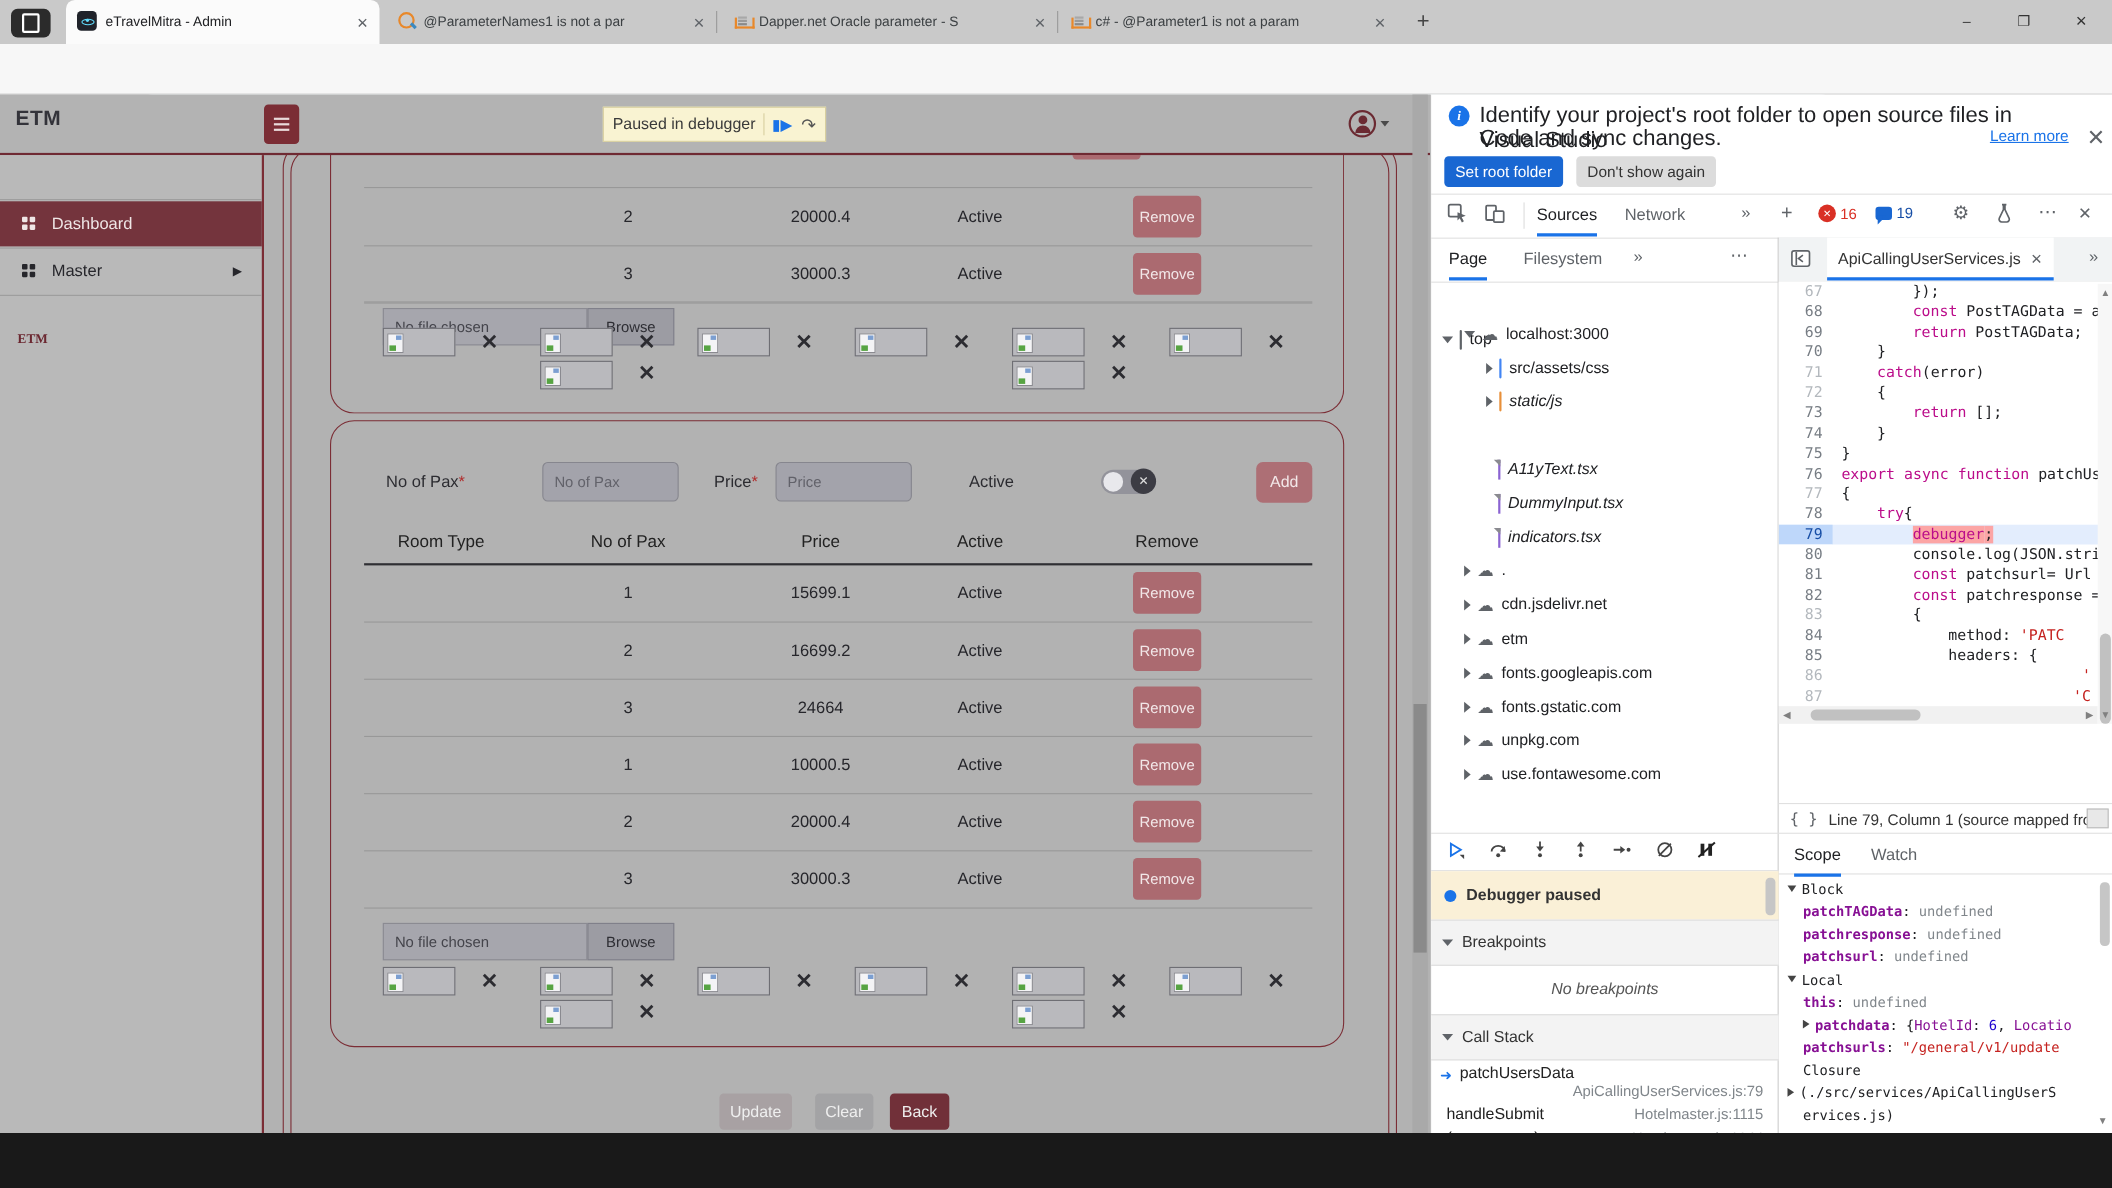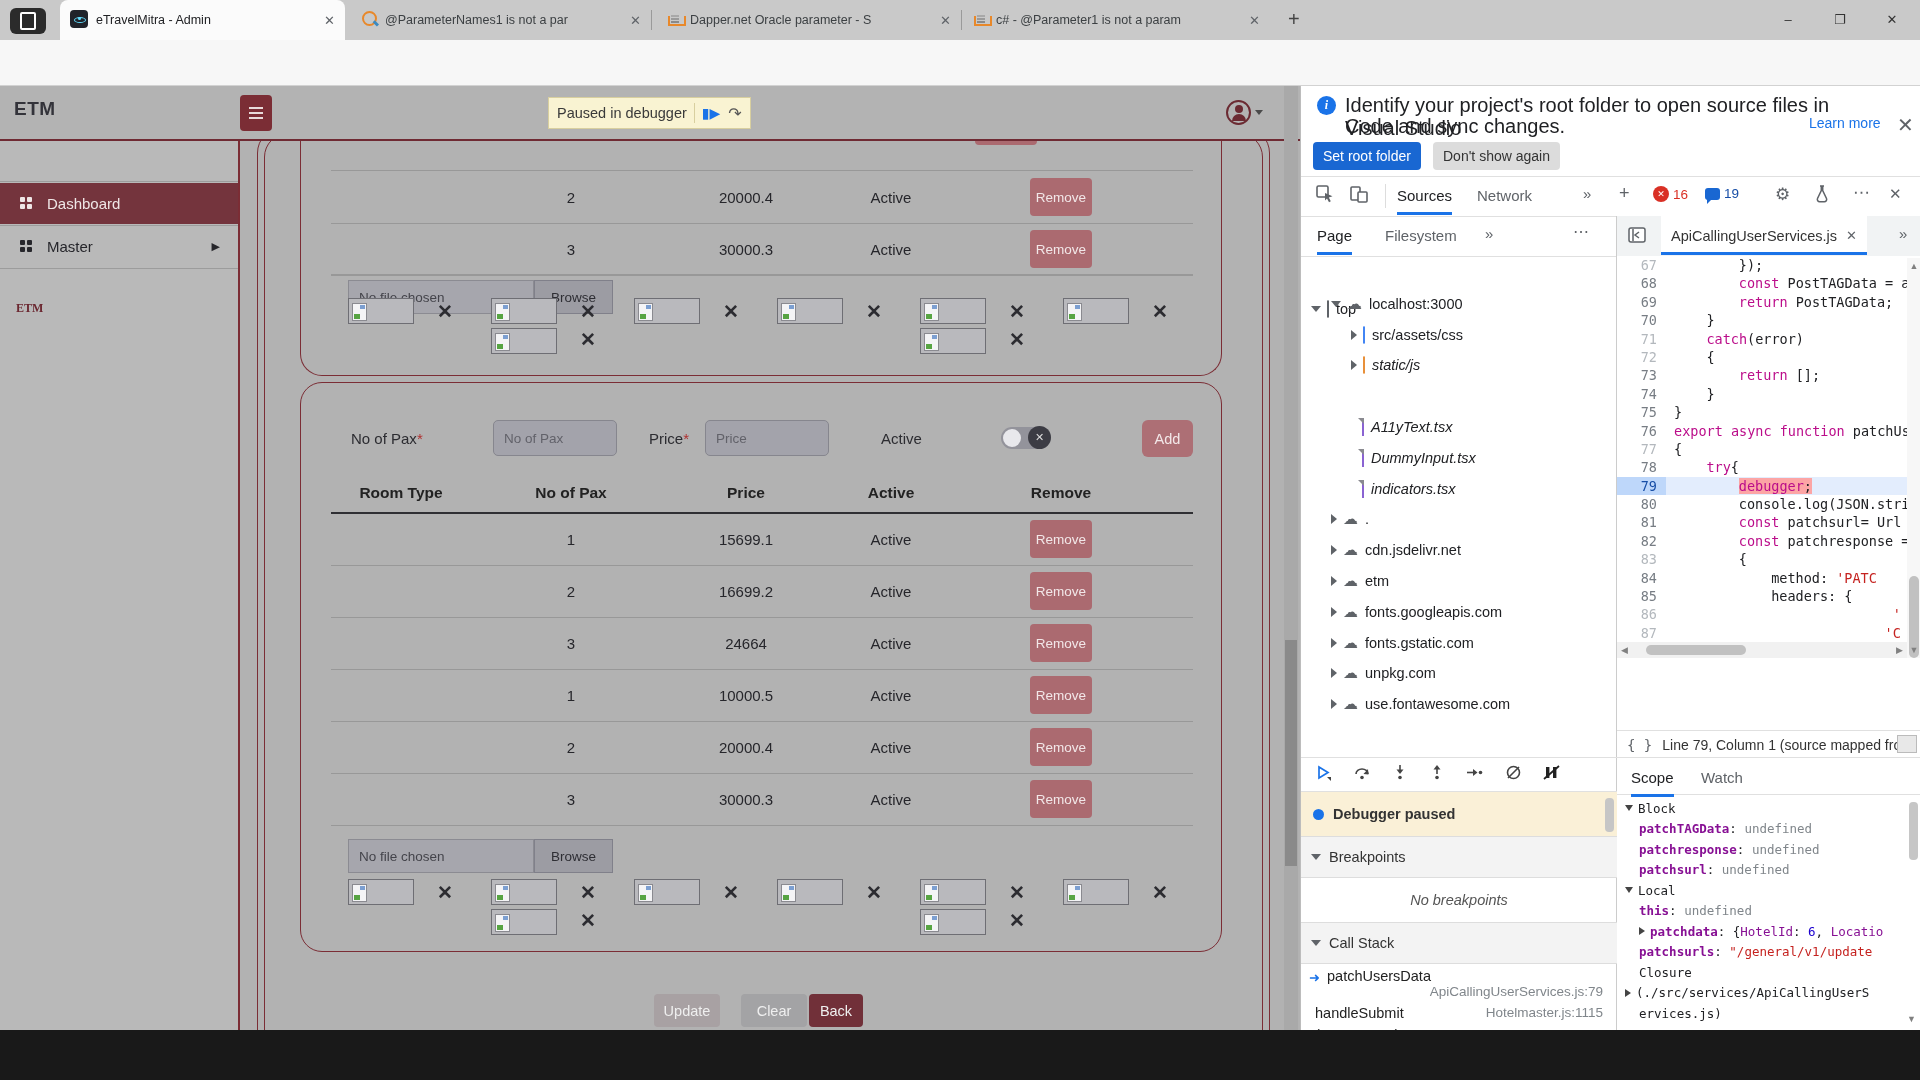--- a/index.html
+++ b/index.html
@@ -60,21 +60,21 @@
   #content{left:240px;top:141px;width:1044px;height:889px;overflow:hidden}
   .wrapA{position:absolute;left:17px;top:-14px;width:1011px;height:984px;border:1.6px solid #7b2d35;border-radius:26px}
   .wrapB{position:absolute;left:24px;top:-8px;width:997px;height:970px;border:1.6px solid #7b2d35;border-radius:24px}
   .card{position:absolute;left:60px;width:922px;border:1.6px solid #7b2d35;box-sizing:border-box}
   #card1{top:-20px;height:255px;border-radius:0 0 22px 22px;border-top:none}
   #card2{top:241px;height:570px;border-radius:22px}
   .rowsep{position:absolute;left:30px;width:862px;height:1px;background:#989898}
   .hdrline{position:absolute;left:30px;width:862px;height:2px;background:#2f2f33}
   .trow{position:absolute;left:30px;width:830px;display:grid;grid-template-columns:140px 200px 150px 140px 200px;align-items:center;font-size:15px}
   .trow div{text-align:center}
-  .trow.head{font-weight:bold;font-size:15.5px;color:#222}
+  .trow.head{font-weight:normal;font-size:15.5px;color:#222}
   .rmbtn{width:62px;height:38px;background:#ab6a70;border-radius:4px;color:#f2e7e8;font-size:13.5px;
          display:flex;align-items:center;justify-content:center;margin:0 auto}
   .filefield{position:absolute;height:34px;background:#a6a6ad;border:1px solid #8b8b92;box-sizing:border-box;
              font-size:13.5px;color:#44444b;display:flex;align-items:center;padding-left:10px}
   .browsebtn{position:absolute;height:34px;background:#9c9ca3;border:1px solid #80808a;box-sizing:border-box;
              font-size:13.5px;color:#2e2e34;display:flex;align-items:center;justify-content:center}
   .bimg{position:absolute;width:66px;height:26px;background:#b9b9bd;border:1px solid #6e6e74;box-sizing:border-box}
   .bimg .pg{position:absolute;left:3px;top:4px;width:13px;height:16px;background:#f4f4f6;border:1px solid #8a8a90}
   .bimg .pg i{position:absolute;left:1px;bottom:1px;width:6px;height:5px;background:#57a443}
   .bimg .pg b{position:absolute;right:1px;top:1px;width:5px;height:4px;background:#7c9fd1}
@@ -98,21 +98,21 @@
   
   #devtools{left:1300px;top:86px;width:620px;height:944px;background:#fff;border-left:1px solid #bcbcbc;box-sizing:border-box;color:#202124}
   .dtx{position:absolute;font-size:20px}
   #dtbanner{position:absolute;left:0;top:0;width:620px;height:90px;border-bottom:1px solid #e0e0e0}
   .infoic{position:absolute;left:16px;top:10px;width:19px;height:19px;border-radius:50%;background:#1a73e8;color:#fff;
           font-size:12px;font-weight:bold;display:flex;align-items:center;justify-content:center;font-family:"Liberation Serif",serif;font-style:italic}
   .bluebtn{position:absolute;background:#1967d2;color:#fff;font-size:14px;height:28px;border-radius:4px;
            display:flex;align-items:center;padding:0 10px}
   .greybtn{position:absolute;background:#dcdcdc;color:#333;font-size:14px;height:28px;border-radius:4px;
            display:flex;align-items:center;padding:0 10px}
-  .link{color:#1a73e8;font-size:14px}
+  .link{color:#1a73e8;text-decoration:underline;font-size:14px}
   #dttoolbar{position:absolute;left:0;top:90px;width:620px;height:40px;border-bottom:1px solid #e0e0e0}
   .dttab{position:absolute;top:0;height:39px;display:flex;align-items:center;font-size:15px;color:#5f6368}
   .dttab.on{color:#202124;box-shadow:inset 0 -3px 0 #1a73e8}
   .cntbadge{position:absolute;top:10px;display:flex;align-items:center;gap:4px;font-size:13.5px}
   .errdot{width:16px;height:16px;border-radius:50%;background:#d93025;color:#fff;font-size:9px;display:flex;align-items:center;justify-content:center}
   .bub{width:15px;height:12px;background:#1967d2;border-radius:3px;position:relative}
   .bub:after{content:"";position:absolute;left:2px;bottom:-4px;border:4px solid transparent;border-top-color:#1967d2;border-left-color:#1967d2;width:0;height:0}
   .dticon{position:absolute;color:#5f6368}
   #substrip{position:absolute;left:0;top:130px;width:316px;height:40px;border-bottom:1px solid #e0e0e0}
   #edstrip{position:absolute;left:316px;top:130px;width:304px;height:40px;border-bottom:1px solid #e0e0e0;background:#f1f3f4}
@@ -521,21 +521,21 @@
           <span class="pg">
             <i></i>
             <b></b>
           </span>
         </div>
         <div class="xbtn" style="left: 705px; top: 526px;">✕</div>
       </div>
   </div>
 
   <div class="footbtn" style="left:414px;width:66px;background:#a8a1a3">Update</div>
-  <div class="footbtn" style="left:501px;width:66px;background:#a3a3a5">Clear</div>
+  <div class="footbtn" style="left:501px;width:53px;background:#a3a3a5">Clear</div>
   <div class="footbtn" style="left:569px;width:54px;background:#713039">Back</div>
 </div>
 
 <div class="abs" id="pagescroll">
     <div class="thumb"></div>
   </div>
 
 <div class="abs" id="devtools">
 
   <div id="dtbanner">

